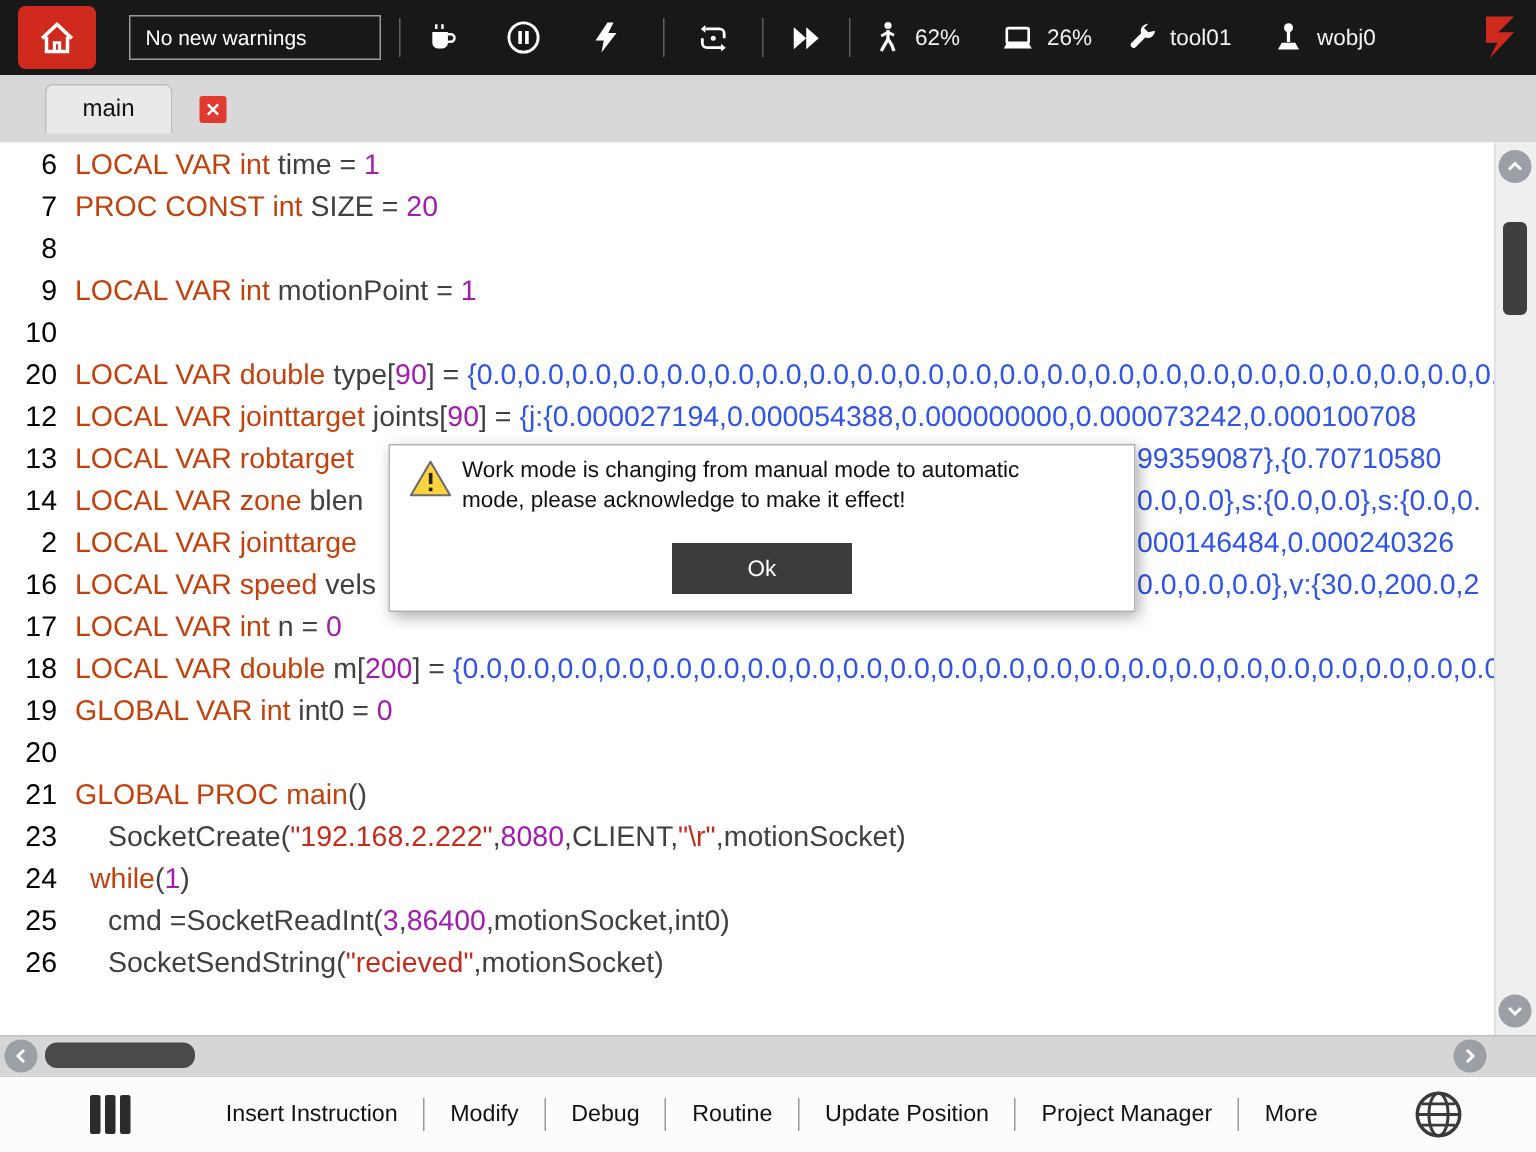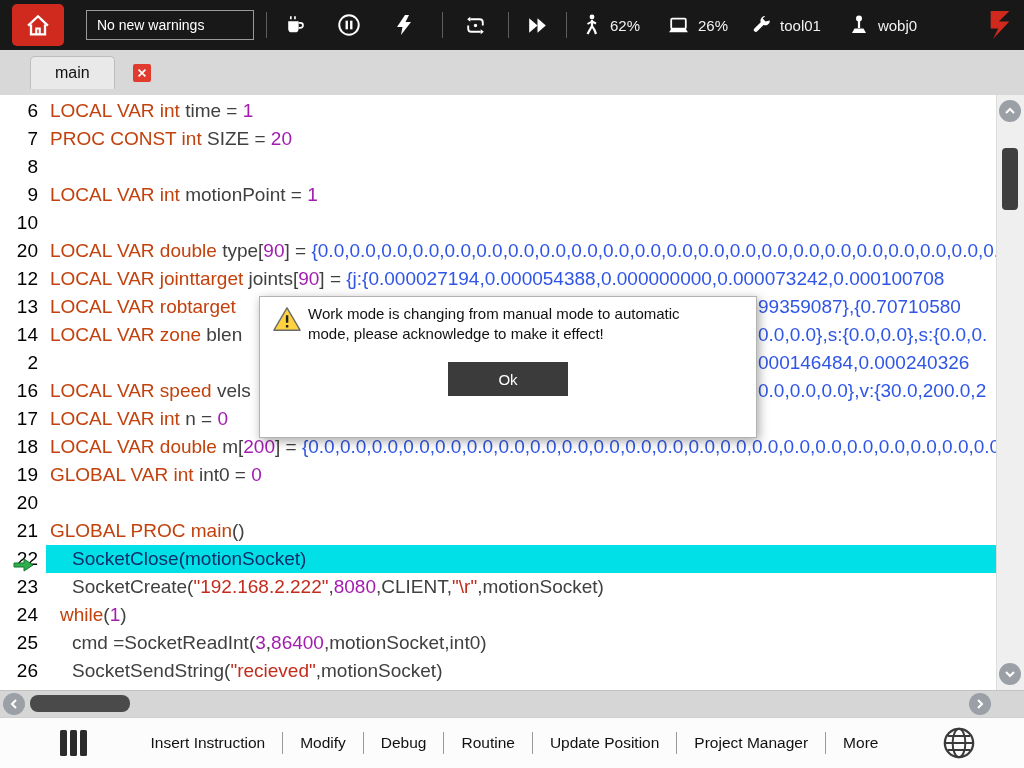--- a/index.html
+++ b/index.html
@@ -50,21 +50,21 @@
   .vthumb{position:absolute;top:53px;left:5px;width:16px;height:62px;background:#3f3f3f;
           border-radius:4px;cursor:pointer;}
   .hscroll{position:absolute;left:0;top:690px;width:1024px;height:27px;background:#d6d6d6;
            border-top:1px solid #c2c2c2;box-sizing:border-box;}
   .hleft{position:absolute;left:3px;top:2px;}
   .hright{position:absolute;right:33px;top:2px;}
   .hthumb{position:absolute;left:30px;top:4px;width:100px;height:17px;background:#4a4a4a;
           border-radius:8px;cursor:pointer;}
 
   
-  .dialog{position:absolute;left:259px;top:296px;width:498px;height:142px;background:#fff;
+  .dialog{position:absolute;left:259px;top:296px;width:498px;height:112px;background:#fff;
           border:1px solid #b3b3b3;box-shadow:2px 3px 10px rgba(0,0,0,.35);z-index:10;
           box-sizing:border-box;}
   .dlg-icon{position:absolute;left:12px;top:8px;}
   .dlg-msg{position:absolute;left:48px;top:7px;width:412px;font-size:15px;line-height:20px;color:#111;}
   .dlg-ok{position:absolute;left:50%;transform:translateX(-50%);top:65px;width:120px;height:34px;
           background:#3b3b3b;color:#fff;border:none;font-size:15px;font-family:inherit;cursor:pointer;}
 
   
   .bottombar{position:absolute;left:0;top:717px;width:1024px;height:51px;background:#fcfcfc;
              border-top:1px solid #cfcfcf;display:flex;align-items:center;box-sizing:border-box;}
@@ -225,21 +225,21 @@
         <div class="line">
           <div class="gutter"><span>13</span></div>
           <div class="code" style="padding-left: 4px;"><span class="k">LOCAL VAR robtarget </span><span class="v abs" style="left: 712px;">99359087},{0.70710580</span></div>
         </div>
         <div class="line">
           <div class="gutter"><span>14</span></div>
           <div class="code" style="padding-left: 4px;"><span class="k">LOCAL VAR zone </span><span class="p">blen</span><span class="v abs" style="left: 712px;">0.0,0.0},s:{0.0,0.0},s:{0.0,0.</span></div>
         </div>
         <div class="line">
           <div class="gutter"><span>2</span></div>
-          <div class="code" style="padding-left: 4px;"><span class="v abs" style="left: 712px;">000146484,0.000240326</span></div>
+          <div class="code" style="padding-left: 4px;"><span class="k">LOCAL VAR jointtarge</span><span class="v abs" style="left: 712px;">000146484,0.000240326</span></div>
         </div>
         <div class="line">
           <div class="gutter"><span>16</span></div>
           <div class="code" style="padding-left: 4px;"><span class="k">LOCAL VAR speed </span><span class="p">vels</span><span class="v abs" style="left: 712px;">0.0,0.0,0.0},v:{30.0,200.0,2</span></div>
         </div>
         <div class="line">
           <div class="gutter"><span>17</span></div>
           <div class="code" style="padding-left: 4px;"><span class="k">LOCAL VAR int </span><span class="p">n = </span><span class="n">0</span></div>
         </div>
         <div class="line">
@@ -250,26 +250,20 @@
           <div class="gutter"><span>19</span></div>
           <div class="code" style="padding-left: 4px;"><span class="k">GLOBAL VAR int </span><span class="p">int0 = </span><span class="n">0</span></div>
         </div>
         <div class="line">
           <div class="gutter"><span>20</span></div>
           <div class="code" style="padding-left: 4px;"></div>
         </div>
         <div class="line">
           <div class="gutter"><span>21</span></div>
           <div class="code" style="padding-left: 4px;"><span class="k">GLOBAL PROC main</span><span class="p">()</span></div>
-        </div>
-        <div class="line">
-          <div class="gutter"><span>22</span><span class="marker"><svg width="21" height="14" viewBox="0 0 21 14">
-                <path d="M1 5h10V1l9 6-9 6V9H1z" fill="#2fae4e" stroke="#17772e" stroke-width="1"></path>
-              </svg></span></div>
-          <div class="code hl" style="padding-left: 26px;"><span class="p">SocketClose(motionSocket)</span></div>
         </div>
         <div class="line">
           <div class="gutter"><span>23</span></div>
           <div class="code" style="padding-left: 26px;"><span class="p">SocketCreate(</span><span class="s">"192.168.2.222"</span><span class="p">,</span><span class="n">8080</span><span class="p">,CLIENT,</span><span class="s">"\r"</span><span class="p">,motionSocket)</span></div>
         </div>
         <div class="line">
           <div class="gutter"><span>24</span></div>
           <div class="code" style="padding-left: 14px;"><span class="k">while</span><span class="p">(</span><span class="n">1</span><span class="p">)</span></div>
         </div>
         <div class="line">

